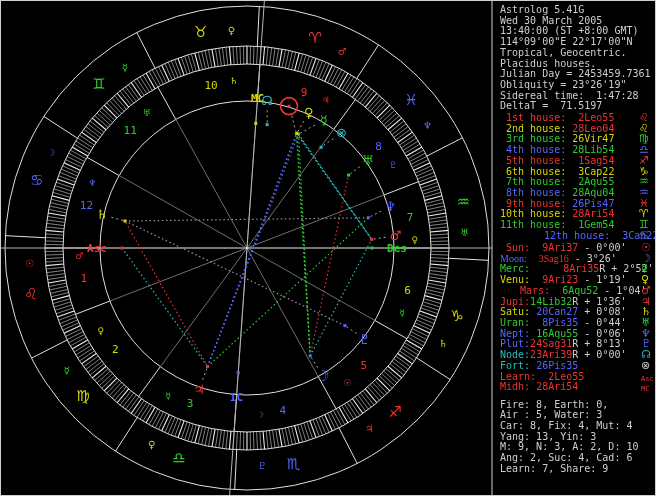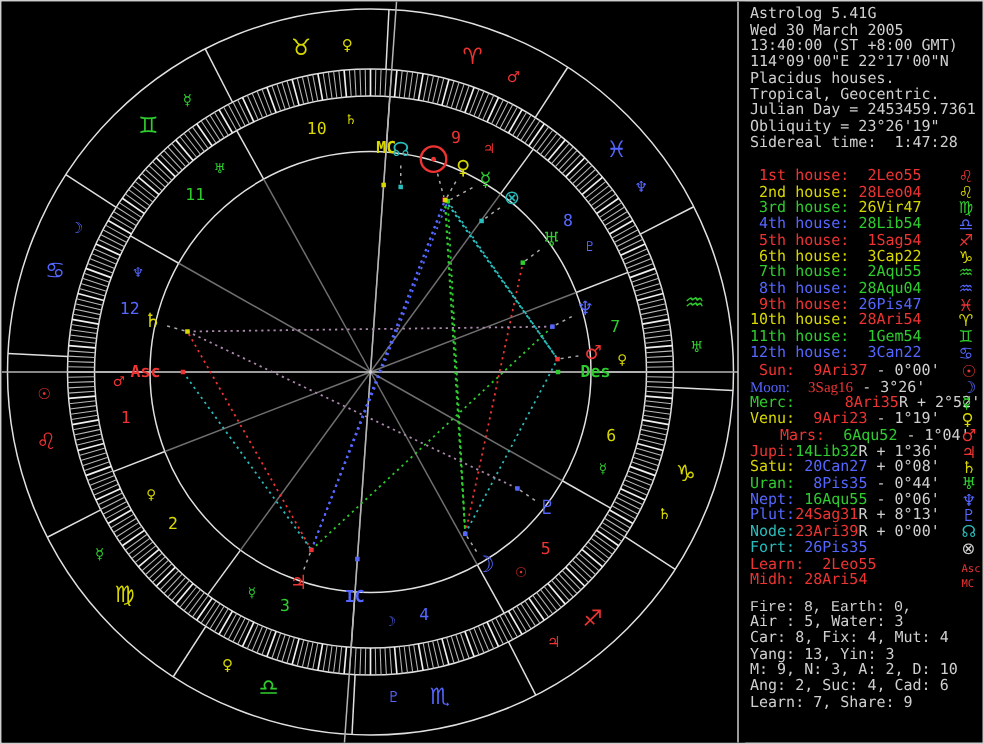--- a/index.html
+++ b/index.html
@@ -533,58 +533,59 @@
       <rect x="318.5614152507637" y="144.80289591525508" width="3" height="3" fill="#2abbbb"></rect>
       <text x="340.3737500215051" y="131.69780875075065" fill="#2abbbb" font-size="13" text-anchor="middle" dominant-baseline="central" font-family="&quot;DejaVu Sans&quot;,&quot;Liberation Sans&quot;,sans-serif">⊗</text>
       <circle cx="246" cy="247" r="1.2" fill="#cfcfcf"></circle>
     </svg>
   <div class="panel">
     <div class="blk" id="header-block" style="top:0px;">
         <div class="row"><span style="color: rgb(207, 207, 207);">Astrolog 5.41G</span></div>
         <div class="row"><span style="color: rgb(207, 207, 207);">Wed 30 March 2005</span></div>
         <div class="row"><span style="color: rgb(207, 207, 207);">13:40:00 (ST +8:00 GMT)</span></div>
         <div class="row"><span style="color: rgb(207, 207, 207);">114°09'00"E 22°17'00"N</span></div>
+        <div class="row"><span style="color: rgb(207, 207, 207);">Tropical, Geocentric.</span></div>
         <div class="row"><span style="color: rgb(207, 207, 207);">Placidus houses.</span></div>
-        <div class="row"><span style="color: rgb(207, 207, 207);">Tropical, Geocentric.</span></div>
         <div class="row"><span style="color: rgb(207, 207, 207); margin-top: 27px;">Julian Day = 2453459.7361</span></div>
         <div class="row"><span style="color: rgb(207, 207, 207);">Obliquity = 23°26'19"</span></div>
         <div class="row"><span style="color: rgb(207, 207, 207);">Sidereal time:  1:47:28</span></div>
+        <div class="row"><span style="color: rgb(207, 207, 207);">DeltaT =  71.5197</span></div>
       </div>
     <div class="blk" id="houses-block" style="top:108px;">
         <div class="row"><span style="color: rgb(238, 51, 51);"> 1st house:</span><span>  </span><span style="color: rgb(238, 51, 51);">2Leo55</span><span class="rowglyph" style="color: rgb(238, 51, 51); left: 139px;">♌</span></div>
         <div class="row"><span style="color: rgb(216, 216, 0);"> 2nd house:</span><span> </span><span style="color: rgb(238, 51, 51);">28Leo04</span><span class="rowglyph" style="color: rgb(216, 216, 0); left: 139px;">♌</span></div>
         <div class="row"><span style="color: rgb(46, 204, 46);"> 3rd house:</span><span> </span><span style="color: rgb(216, 216, 0);">26Vir47</span><span class="rowglyph" style="color: rgb(46, 204, 46); left: 139px;">♍</span></div>
         <div class="row"><span style="color: rgb(85, 102, 255);"> 4th house:</span><span> </span><span style="color: rgb(46, 204, 46);">28Lib54</span><span class="rowglyph" style="color: rgb(85, 102, 255); left: 139px;">♎</span></div>
         <div class="row"><span style="color: rgb(238, 51, 51);"> 5th house:</span><span>  </span><span style="color: rgb(238, 51, 51);">1Sag54</span><span class="rowglyph" style="color: rgb(238, 51, 51); left: 139px;">♐</span></div>
         <div class="row"><span style="color: rgb(216, 216, 0);"> 6th house:</span><span>  </span><span style="color: rgb(216, 216, 0);">3Cap22</span><span class="rowglyph" style="color: rgb(216, 216, 0); left: 139px;">♑</span></div>
         <div class="row"><span style="color: rgb(46, 204, 46);"> 7th house:</span><span>  </span><span style="color: rgb(46, 204, 46);">2Aqu55</span><span class="rowglyph" style="color: rgb(46, 204, 46); left: 139px;">♒</span></div>
         <div class="row"><span style="color: rgb(85, 102, 255);"> 8th house:</span><span> </span><span style="color: rgb(46, 204, 46);">28Aqu04</span><span class="rowglyph" style="color: rgb(85, 102, 255); left: 139px;">♒</span></div>
         <div class="row"><span style="color: rgb(238, 51, 51);"> 9th house:</span><span> </span><span style="color: rgb(85, 102, 255);">26Pis47</span><span class="rowglyph" style="color: rgb(238, 51, 51); left: 139px;">♓</span></div>
         <div class="row"><span style="color: rgb(216, 216, 0);">10th house:</span><span> </span><span style="color: rgb(238, 51, 51);">28Ari54</span><span class="rowglyph" style="color: rgb(216, 216, 0); left: 139px;">♈</span></div>
         <div class="row"><span style="color: rgb(46, 204, 46);">11th house:</span><span>  </span><span style="color: rgb(46, 204, 46);">1Gem54</span><span class="rowglyph" style="color: rgb(46, 204, 46); left: 139px;">♊</span></div>
-        <div class="row"><span style="color: rgb(85, 102, 255);">12th house:</span><span>  </span><span style="color: rgb(85, 102, 255);">3Can22</span><span class="rowglyph" style="color: rgb(85, 102, 255); left: 139px;">♋</span></div>
+        <div class="row"><span style="color: rgb(85, 102, 255); margin-left: 44px;">12th house:</span><span>  </span><span style="color: rgb(85, 102, 255);">3Can22</span><span class="rowglyph" style="color: rgb(85, 102, 255); left: 139px;">♋</span></div>
       </div>
     <div class="blk" id="planets-block" style="top:238px;">
         <div class="row"><span style="color: rgb(238, 51, 51);"> Sun:</span><span>  </span><span style="color: rgb(238, 51, 51);">9Ari37</span><span> </span><span style="color: rgb(207, 207, 207);">- 0°00'</span><span class="rowglyph" style="color: rgb(238, 51, 51); left: 141px;">☉</span></div>
         <div class="row"><span style="color: rgb(85, 102, 255); font-family: Liberation Serif, serif;">Moon:</span><span>  </span><span style="color: rgb(238, 51, 51); font-family: Liberation Serif, serif;">3Sag16</span><span> </span><span style="color: rgb(207, 207, 207);">- 3°26'</span><span class="rowglyph" style="color: rgb(85, 102, 255); left: 141px;">☽</span></div>
         <div class="row"><span style="color: rgb(46, 204, 46);">Merc:</span><span> </span><span style="color: rgb(238, 51, 51); margin-left: 27px;">8Ari35</span><span style="color: rgb(207, 207, 207);">R</span><span> </span><span style="color: rgb(207, 207, 207);">+ 2°52'</span><span class="rowglyph" style="color: rgb(46, 204, 46); left: 141px;">☿</span></div>
         <div class="row"><span style="color: rgb(216, 216, 0);">Venu:</span><span>  </span><span style="color: rgb(238, 51, 51);">9Ari23</span><span> </span><span style="color: rgb(207, 207, 207);">- 1°19'</span><span class="rowglyph" style="color: rgb(216, 216, 0); left: 141px;">♀</span></div>
         <div class="row"><span style="color: rgb(238, 51, 51); margin-left: 20px;">Mars:</span><span>  </span><span style="color: rgb(46, 204, 46);">6Aqu52</span><span> </span><span style="color: rgb(207, 207, 207);">- 1°04'</span><span class="rowglyph" style="color: rgb(238, 51, 51); left: 141px;">♂</span></div>
         <div class="row"><span style="color: rgb(238, 51, 51);">Jupi:</span><span></span><span style="color: rgb(46, 204, 46);">14Lib32</span><span style="color: rgb(207, 207, 207);">R</span><span> </span><span style="color: rgb(207, 207, 207);">+ 1°36'</span><span class="rowglyph" style="color: rgb(238, 51, 51); left: 141px;">♃</span></div>
         <div class="row"><span style="color: rgb(216, 216, 0);">Satu:</span><span> </span><span style="color: rgb(85, 102, 255);">20Can27</span><span> </span><span style="color: rgb(207, 207, 207);">+ 0°08'</span><span class="rowglyph" style="color: rgb(216, 216, 0); left: 141px;">♄</span></div>
         <div class="row"><span style="color: rgb(46, 204, 46);">Uran:</span><span>  </span><span style="color: rgb(85, 102, 255);">8Pis35</span><span> </span><span style="color: rgb(207, 207, 207);">- 0°44'</span><span class="rowglyph" style="color: rgb(46, 204, 46); left: 141px;">♅</span></div>
         <div class="row"><span style="color: rgb(85, 102, 255);">Nept:</span><span> </span><span style="color: rgb(46, 204, 46);">16Aqu55</span><span> </span><span style="color: rgb(207, 207, 207);">- 0°06'</span><span class="rowglyph" style="color: rgb(85, 102, 255); left: 141px;">♆</span></div>
         <div class="row"><span style="color: rgb(85, 102, 255);">Plut:</span><span></span><span style="color: rgb(238, 51, 51);">24Sag31</span><span style="color: rgb(207, 207, 207);">R</span><span> </span><span style="color: rgb(207, 207, 207);">+ 8°13'</span><span class="rowglyph" style="color: rgb(85, 102, 255); left: 141px;">♇</span></div>
         <div class="row"><span style="color: rgb(42, 187, 187);">Node:</span><span></span><span style="color: rgb(238, 51, 51);">23Ari39</span><span style="color: rgb(207, 207, 207);">R</span><span> </span><span style="color: rgb(207, 207, 207);">+ 0°00'</span><span class="rowglyph" style="color: rgb(42, 187, 187); left: 141px;">☊</span></div>
         <div class="row"><span style="color: rgb(42, 187, 187);">Fort:</span><span> </span><span style="color: rgb(85, 102, 255);">26Pis35</span><span class="rowglyph" style="color: rgb(207, 207, 207); left: 141px;">⊗</span></div>
         <div class="row"><span style="color: rgb(238, 51, 51);">Learn:</span><span>  </span><span style="color: rgb(238, 51, 51);">2Leo55</span><span class="rowglyph" style="color: rgb(238, 51, 51); left: 141px; font-size: 7px; top: 2px; font-family: &quot;DejaVu Sans Mono&quot;, monospace;">Asc</span></div>
         <div class="row"><span style="color: rgb(238, 51, 51);">Midh:</span><span> </span><span style="color: rgb(238, 51, 51);">28Ari54</span><span class="rowglyph" style="color: rgb(238, 51, 51); left: 141px; font-size: 7px; top: 2px; font-family: &quot;DejaVu Sans Mono&quot;, monospace;">MC</span></div>
       </div>
     <div class="blk" id="stats-block" style="top:394.5px;">
-        <div class="row"><span style="color: rgb(207, 207, 207); font-family: Liberation Mono, monospace;">Fire: 8, Earth: 0,</span></div>
+        <div class="row"><span style="color: rgb(207, 207, 207);">Fire: 8, Earth: 0,</span></div>
         <div class="row"><span style="color: rgb(207, 207, 207);">Air : 5, Water: 3</span></div>
         <div class="row"><span style="color: rgb(207, 207, 207);">Car: 8, Fix: 4, Mut: 4</span></div>
         <div class="row"><span style="color: rgb(207, 207, 207);">Yang: 13, Yin: 3</span></div>
         <div class="row"><span style="color: rgb(207, 207, 207);">M: 9, N: 3, A: 2, D: 10</span></div>
         <div class="row"><span style="color: rgb(207, 207, 207);">Ang: 2, Suc: 4, Cad: 6</span></div>
         <div class="row"><span style="color: rgb(207, 207, 207);">Learn: 7, Share: 9</span></div>
       </div>
   </div>
 </div>
 

